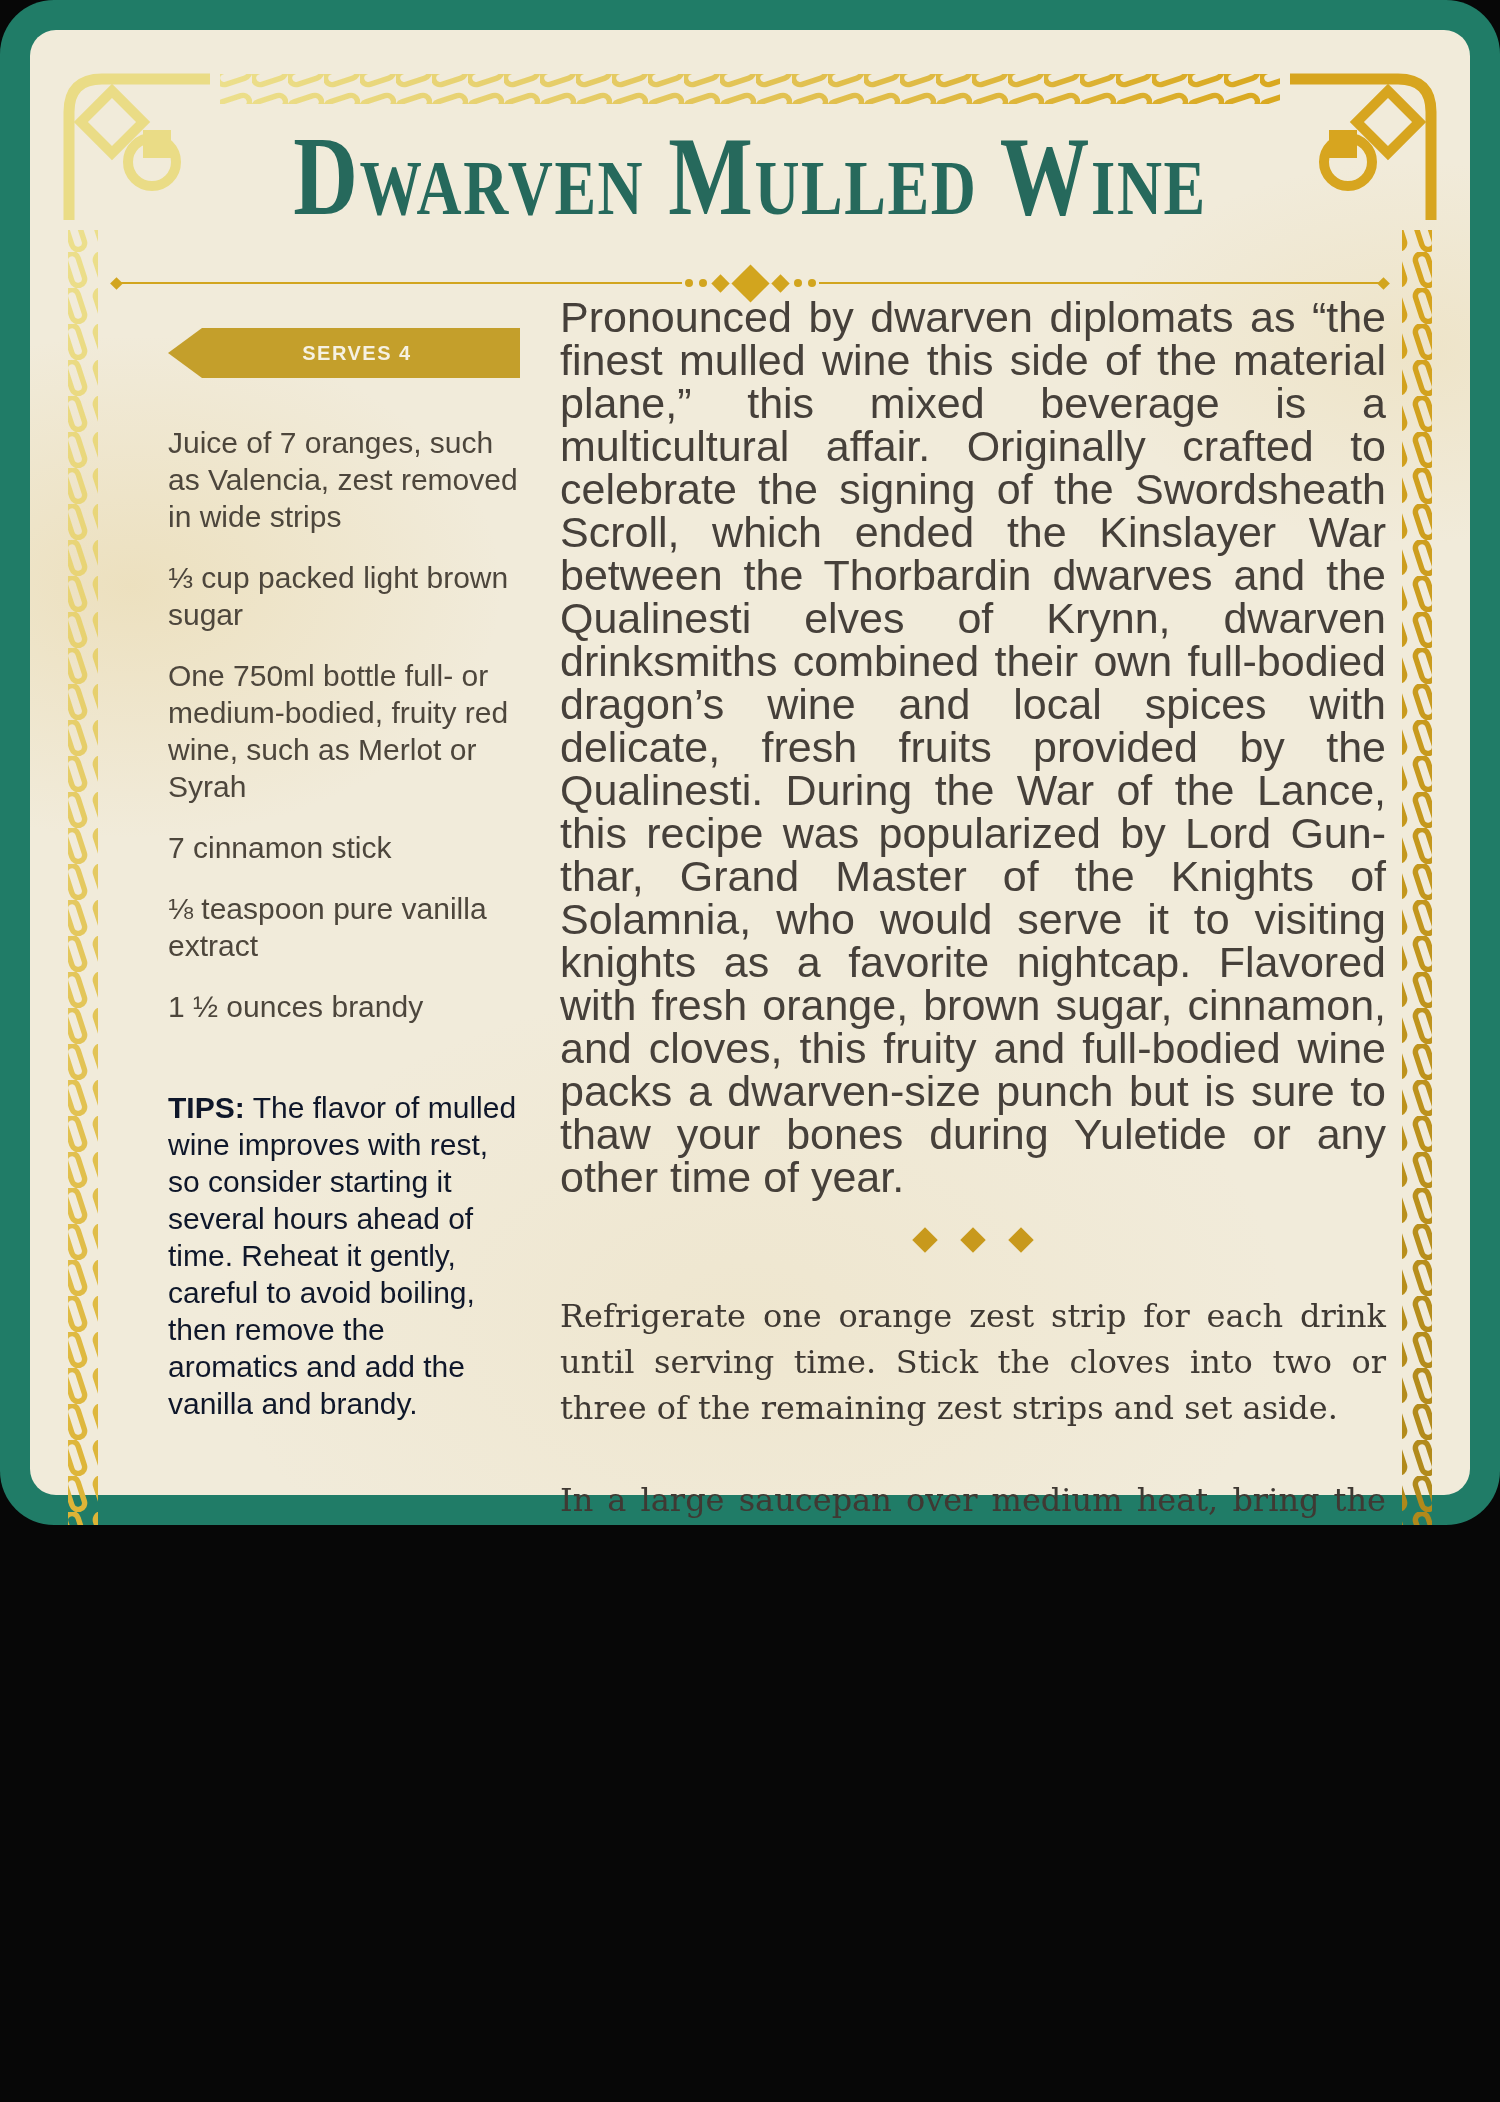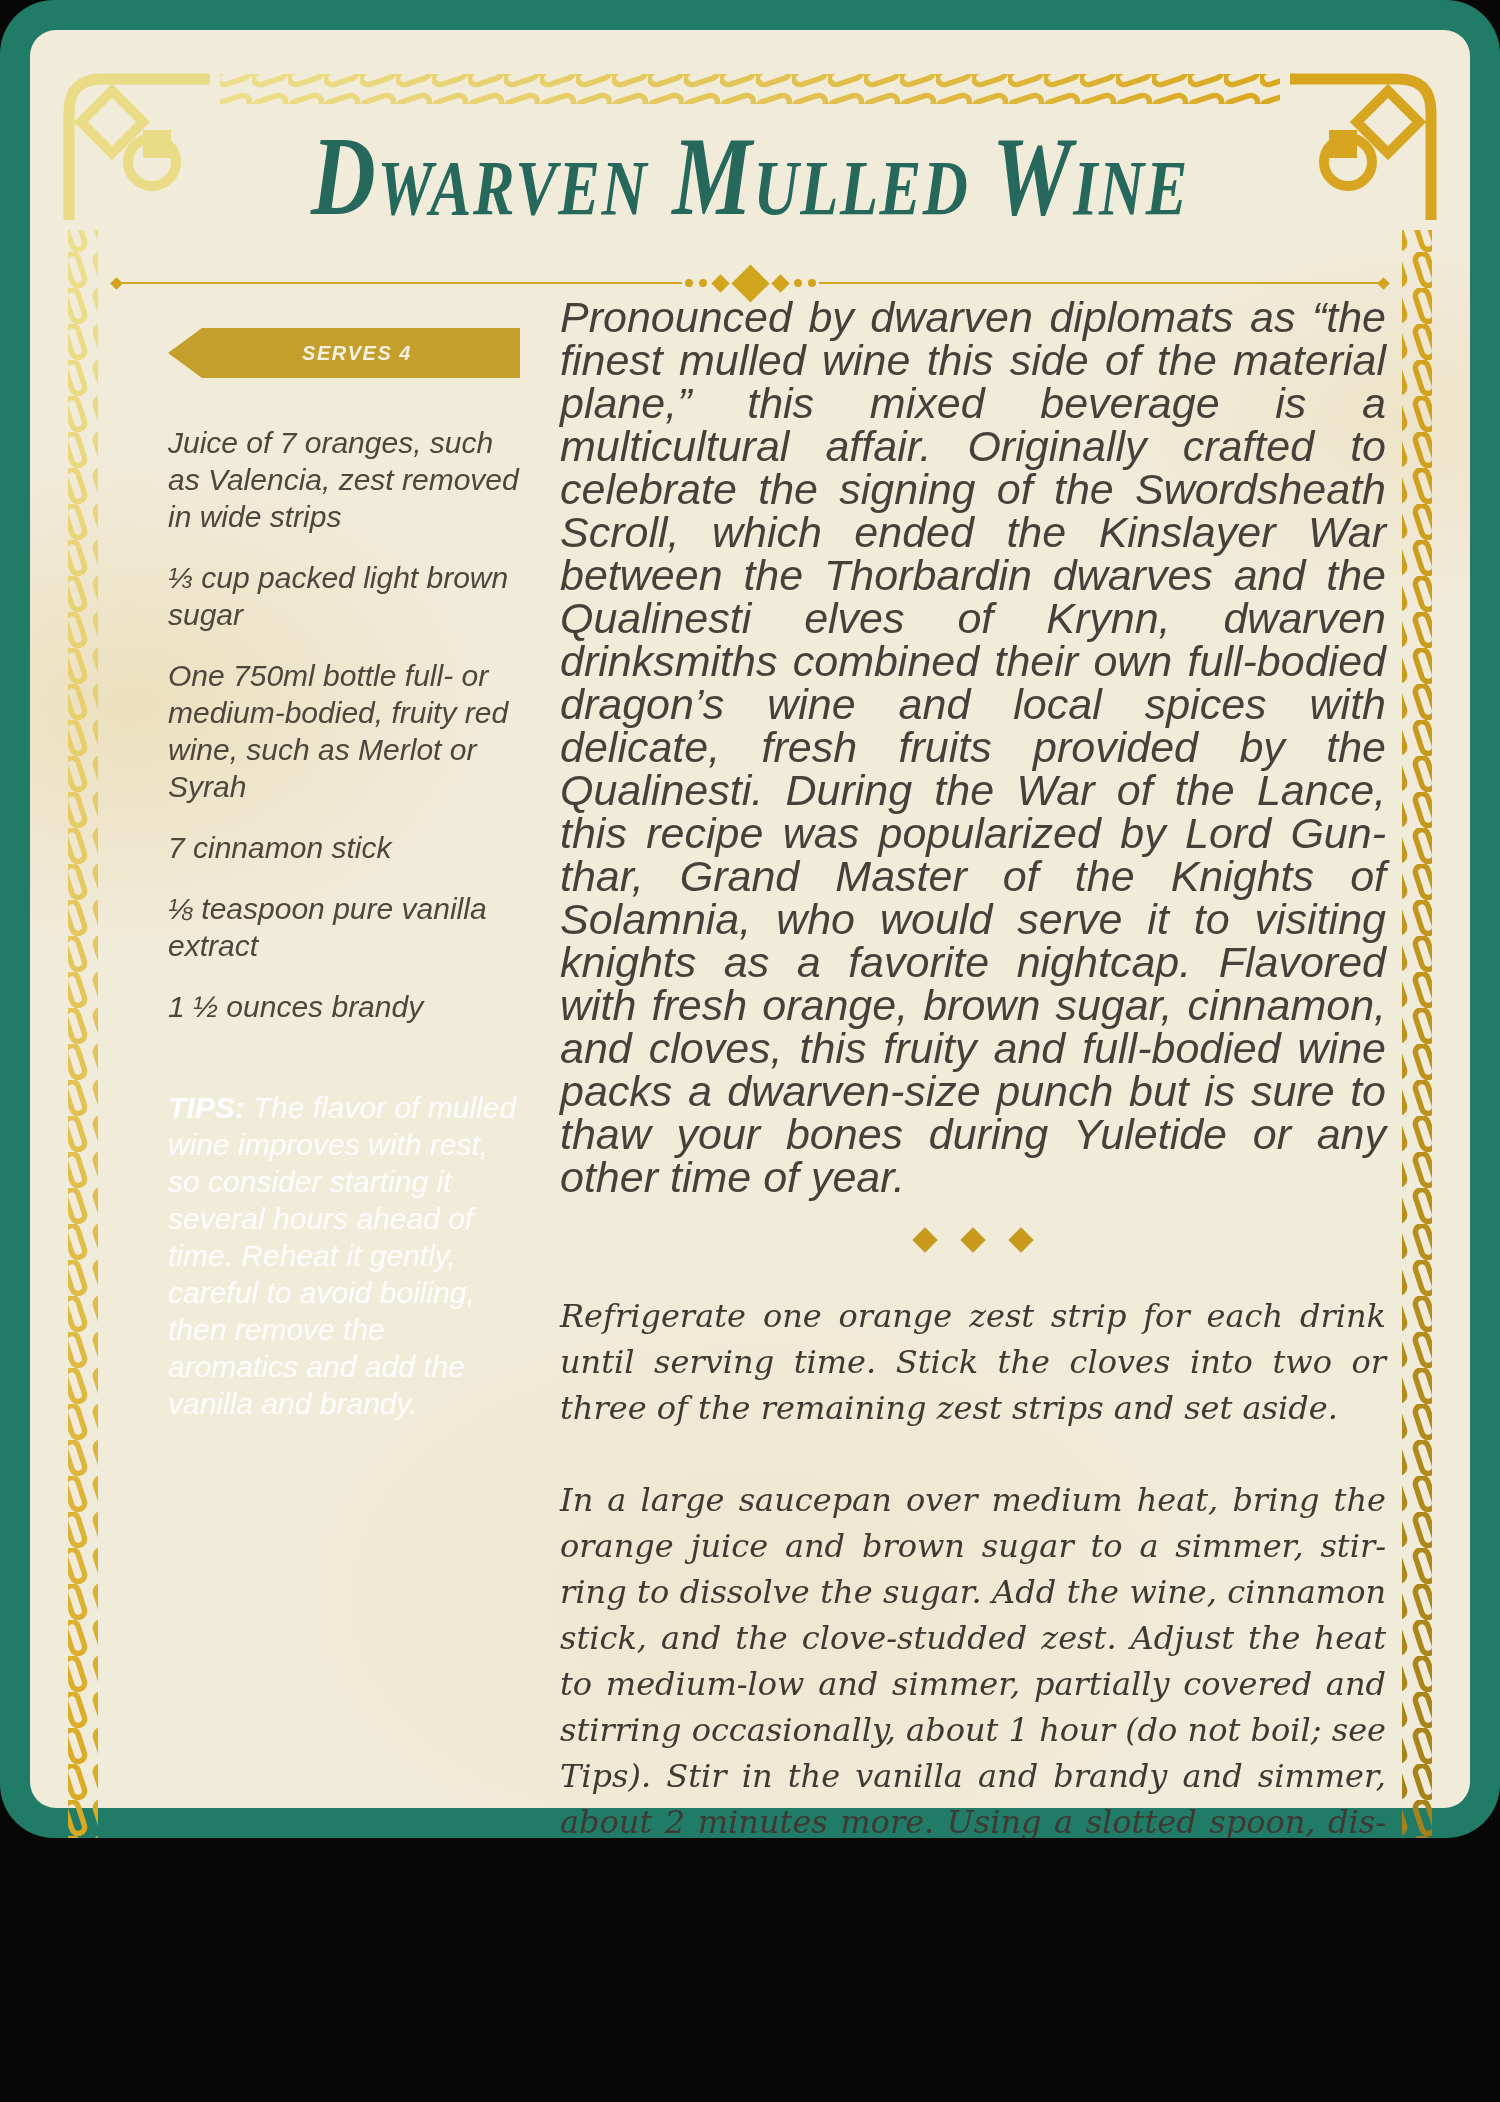--- a/index.html
+++ b/index.html
@@ -1,17 +1,17 @@
 <!DOCTYPE html>
 <html><head>
 <meta charset="utf-8">
 <style>
   html,body{margin:0;padding:0;background:#070707;}
-  .stage{position:relative;width:1500px;height:1838px;background:#070707;overflow:hidden;
-         font-family:"Liberation Sans",sans-serif;font-style:italic;}
+  .stage{position:relative;width:1500px;height:1525px;background:#070707;overflow:hidden;
+         font-family:"Liberation Sans",sans-serif;}
   .card{position:absolute;inset:0;border-radius:54px;background:#207c67;}
   .parchment{position:absolute;inset:30px;border-radius:26px;
     background:
       radial-gradient(620px 420px at 7% 38%, rgba(224,196,120,.28), transparent 60%),
       radial-gradient(520px 320px at 96% 22%, rgba(224,196,120,.18), transparent 60%),
       radial-gradient(900px 560px at 50% 88%, rgba(226,205,150,.16), transparent 60%),
       #f1ebda;}
   svg.frame{position:absolute;inset:0;width:1500px;height:2102px;pointer-events:none;}
 
   h1.title{position:absolute;top:118px;left:0;right:0;margin:0;text-align:center;
@@ -25,21 +25,21 @@
   .dot{width:8px;height:8px;border-radius:50%;background:#d2a51e;margin:0 3px;flex:none;}
   .sd{width:13px;height:13px;background:#d2a51e;transform:rotate(45deg);margin:0 4px;flex:none;}
   .bd{width:27px;height:27px;background:#d2a51e;transform:rotate(45deg);margin:0 6px;flex:none;}
 
   .col-left{position:absolute;left:168px;top:328px;width:352px;}
   .serves{height:50px;background:#c49f2b;margin-bottom:46px;
     clip-path:polygon(34px 0,100% 0,100% 100%,34px 100%,0 50%);
     display:flex;align-items:center;justify-content:center;padding-left:26px;}
   .serves span{color:#f6f1e2;font-weight:700;font-size:20px;letter-spacing:1.5px;}
   .ing{margin:0 0 24px;font-size:30px;line-height:37px;color:#4d463c;}
-  .tips{margin:64px 0 0;font-size:30px;line-height:37px;color:#ffffff;}
+  .tips{margin:64px 0 0;font-size:30px;line-height:37px;color:#0f172a;}
   .tips strong{font-weight:700;margin-right:8px;}
   .note{margin-top:78px;}
 
   .col-right{position:absolute;left:560px;top:296px;width:826px;}
   .intro{margin:0;font-size:43px;line-height:43px;color:#46403a;text-align:justify;}
   .dsep{display:flex;justify-content:center;gap:30px;margin:32px 0 44px;}
   .dsep i{width:18px;height:18px;background:#c8991c;transform:rotate(45deg);}
   .step{margin:0 0 46px;font-family:"DejaVu Serif","Liberation Serif",serif;
     font-size:32px;line-height:46px;color:#3f3933;text-align:justify;}
 </style>

